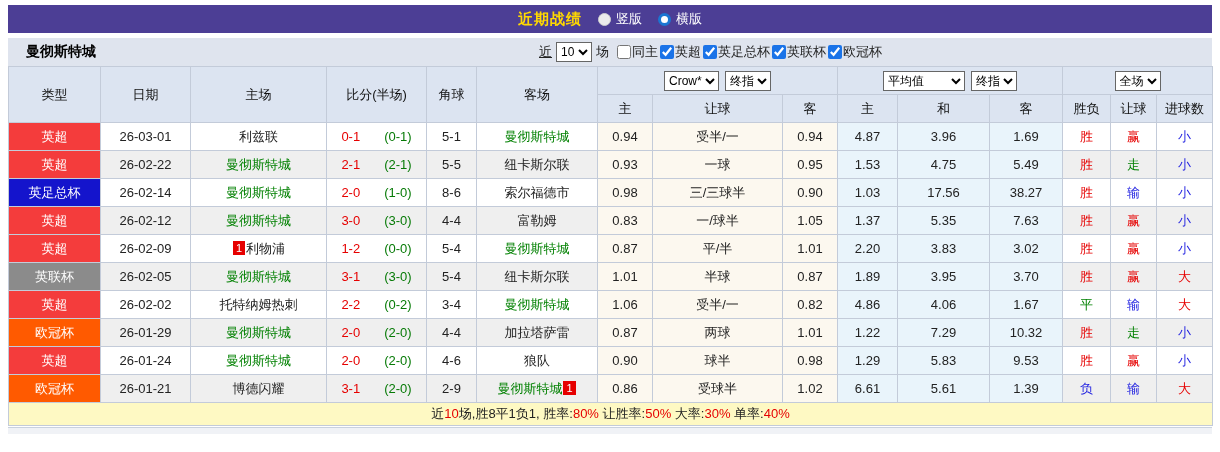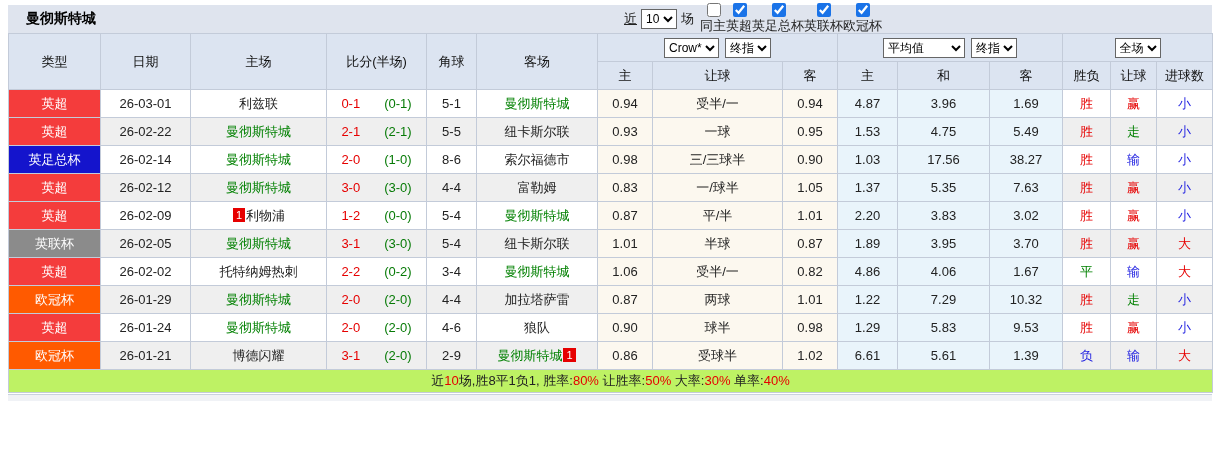--- a/index.html
+++ b/index.html
@@ -27,21 +27,21 @@
     display:flex; align-items:center; font-size:13px;
   }
   .team { font-weight:bold; font-size:14px; margin-left:18px; color:#000; }
   .filters { margin-left:auto; margin-right:330px; display:flex; align-items:center; }
   .filters .near { text-decoration:underline; margin-right:4px; }
   .filters .unit { margin:0 6px 0 4px; }
   select {
     font-size:12px; background:#fff; border:1px solid #666; height:20px;
     font-family:"Liberation Sans","DejaVu Sans",sans-serif;
   }
-  .filters label { display:inline-flex; align-items:center; cursor:pointer;flex-direction:column; }
+  .filters label { display:inline-flex; align-items:center; cursor:pointer; }
   .filters input[type=checkbox] { width:14px; height:14px; accent-color:#1a73e8; margin:0 1px 0 2px; }
 
   
   table { border-collapse:collapse; table-layout:fixed; width:1204px; font-size:13px; text-align:center; }
   th,td { border:1px solid #c3cbd9; height:28px; padding:0 2px; overflow:hidden; white-space:nowrap; }
   thead th { background:#dce4f1; font-weight:normal; color:#111; }
   thead .grp select { margin:0 3px; }
   tbody td { background:#fff; }
   tbody tr.alt td { background:#efefef; }
   tbody tr td.o1 { background:#fcf8ef; }
@@ -50,29 +50,40 @@
   .green-team { color:#008000; }
   .ft { color:#e60000; }
   .ht { color:#067a06;margin-left:24px; }
   .res.win { color:#e60000; }
   .res.draw { color:#008000; }
   .res.lose { color:#1e1ee0; }
   .rank {
     background:#e60000; color:#fff; font-size:11px; line-height:14px;
     display:inline-block; padding:0 3px; margin:0 1px; vertical-align:1px;
   }
-  tfoot td { height:23px; background:#bef264; font-size:13px; }
+  tfoot td { height:23px; background:#fef9c3; font-size:13px; }
   .sum-red { color:#e60000; }
   .bottom-strip { height:7px; background:#f0f2f6; border-top:1px solid #c9d2de; margin-top:1px; }
 </style>
 </head>
 <body>
 
 <div class="page">
 
+  <div class="titlebar">
+    <span class="title">近期战绩</span>
+    <span class="radio-opt">
+      <span class="radio"></span>
+      <span>竖版</span>
+    </span>
+    <span class="radio-opt">
+      <span class="radio selected"></span>
+      <span>横版</span>
+    </span>
+  </div>
 
   <div class="toolbar">
     <span class="team">曼彻斯特城</span>
     <span class="filters">
       <span class="near">近</span>
       <select>
         <option>10</option>
       </select>
       <span class="unit">场</span>
       <span><label>

